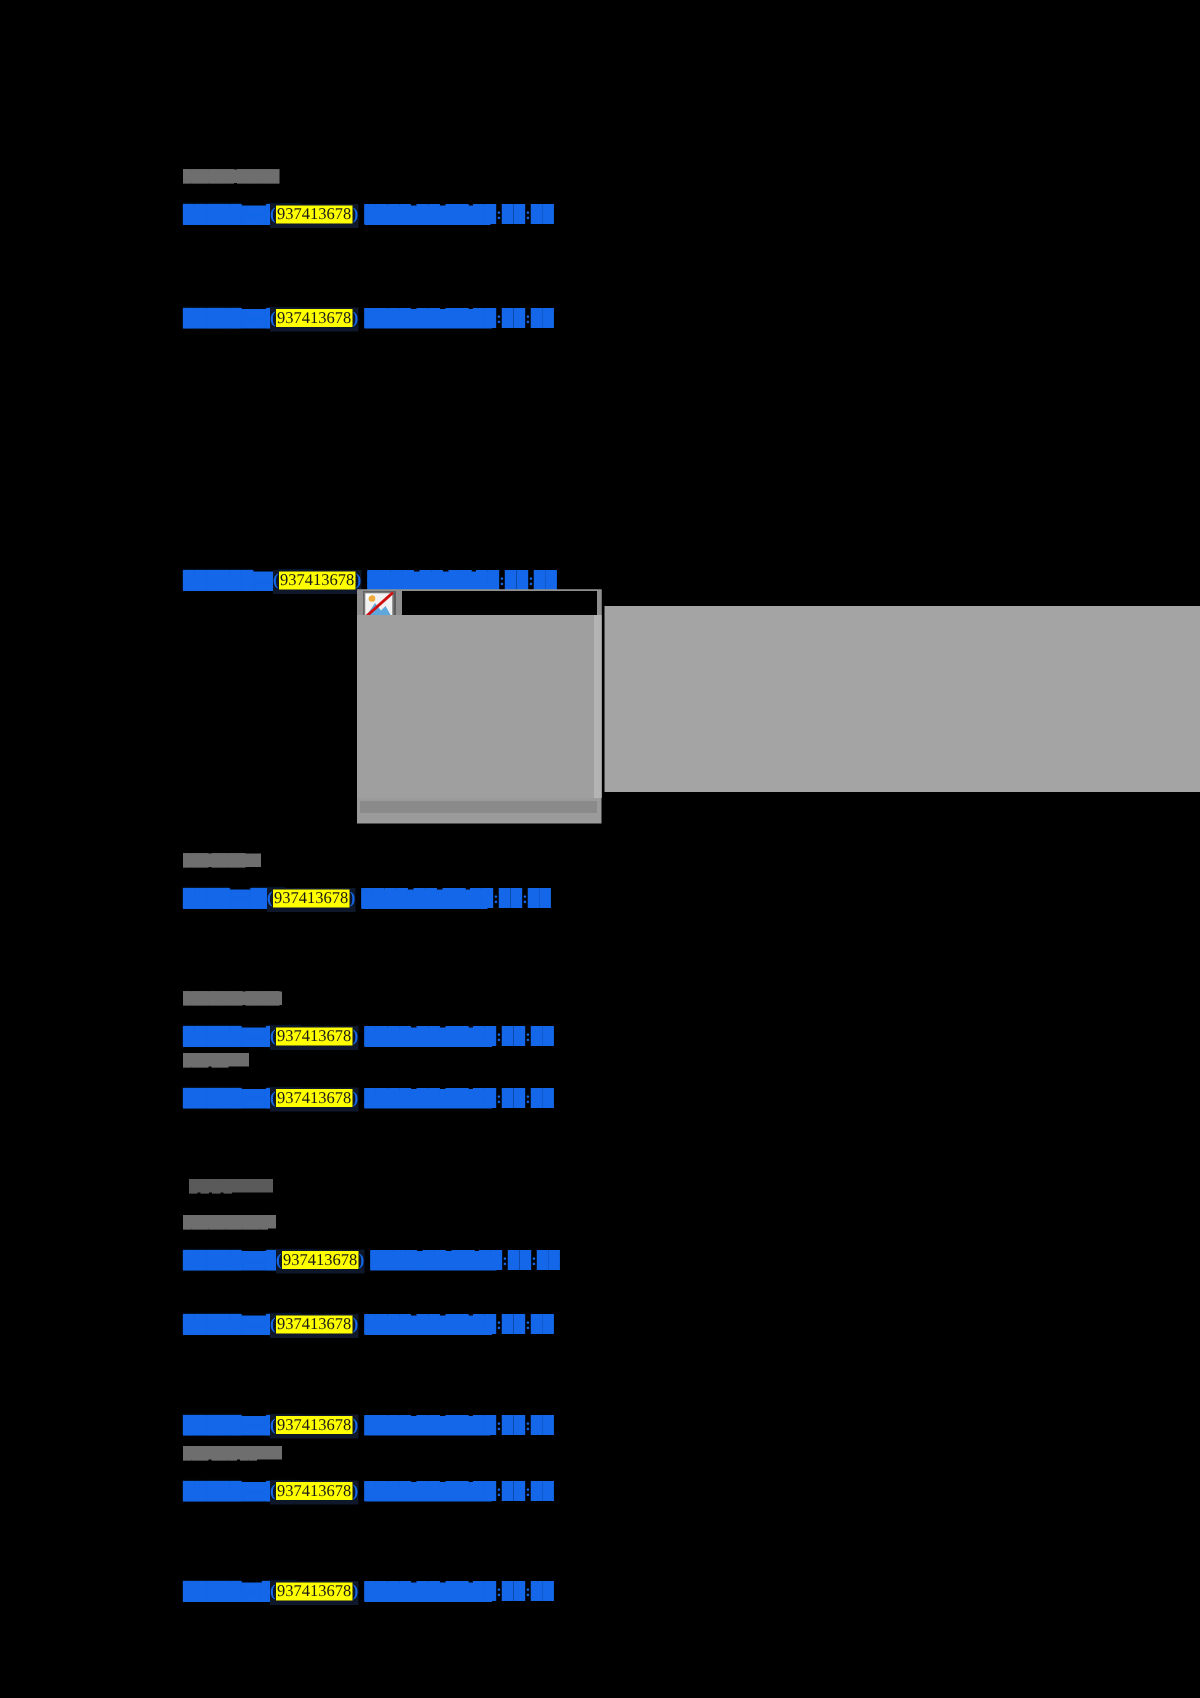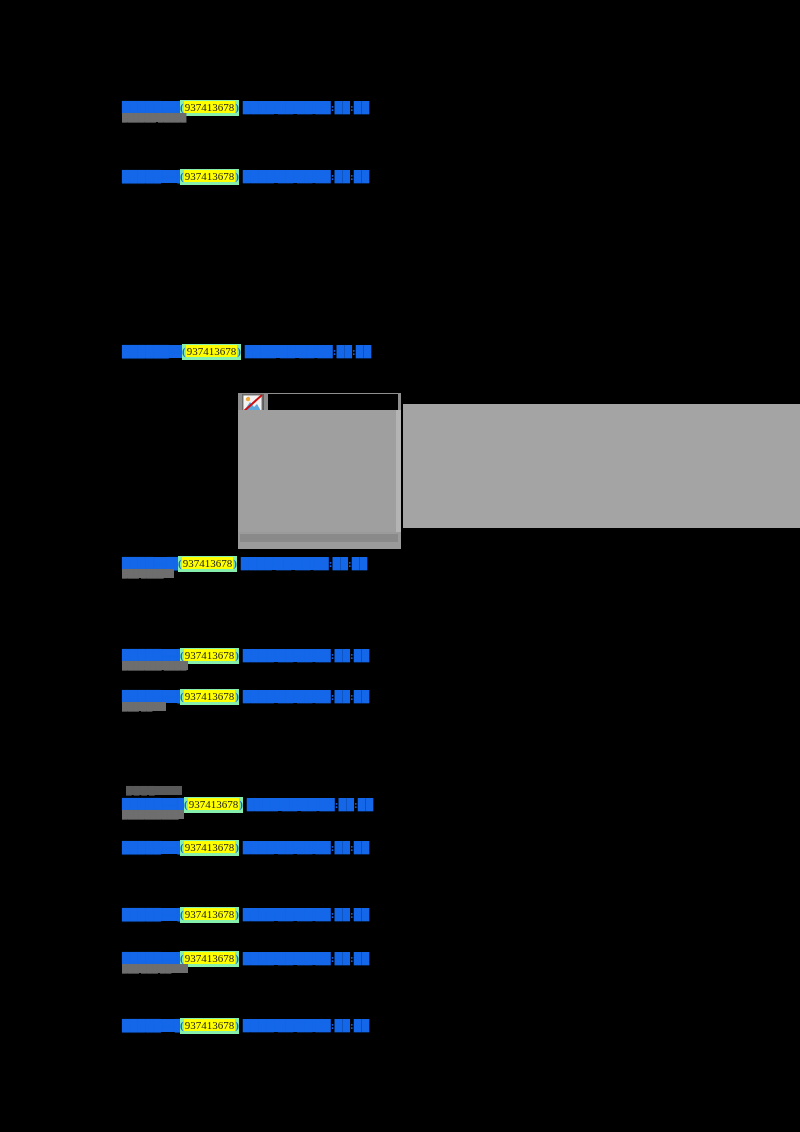--- a/index.html
+++ b/index.html
@@ -31,23 +31,24 @@
     vertical-align: baseline;
   }
   .link {
     color: #1367e8;
     font-weight: bold;
     background: #1367e8;
     text-shadow: 0 0 1px #1367e8;
   }
   .idwrap {
     display: inline-block;
-    background: #86efac;
+    background: #0f172a;
     padding: 1px 0 2px 0;
     vertical-align: baseline;
+    margin-top: 36px;
   }
   .paren {
     color: #1367e8;
     font-weight: bold;
     background: transparent;
   }
   .idnum {
     background: #ffff00;
     color: #1a1a1a;
     font-family: "Liberation Serif", "DejaVu Serif", serif;

